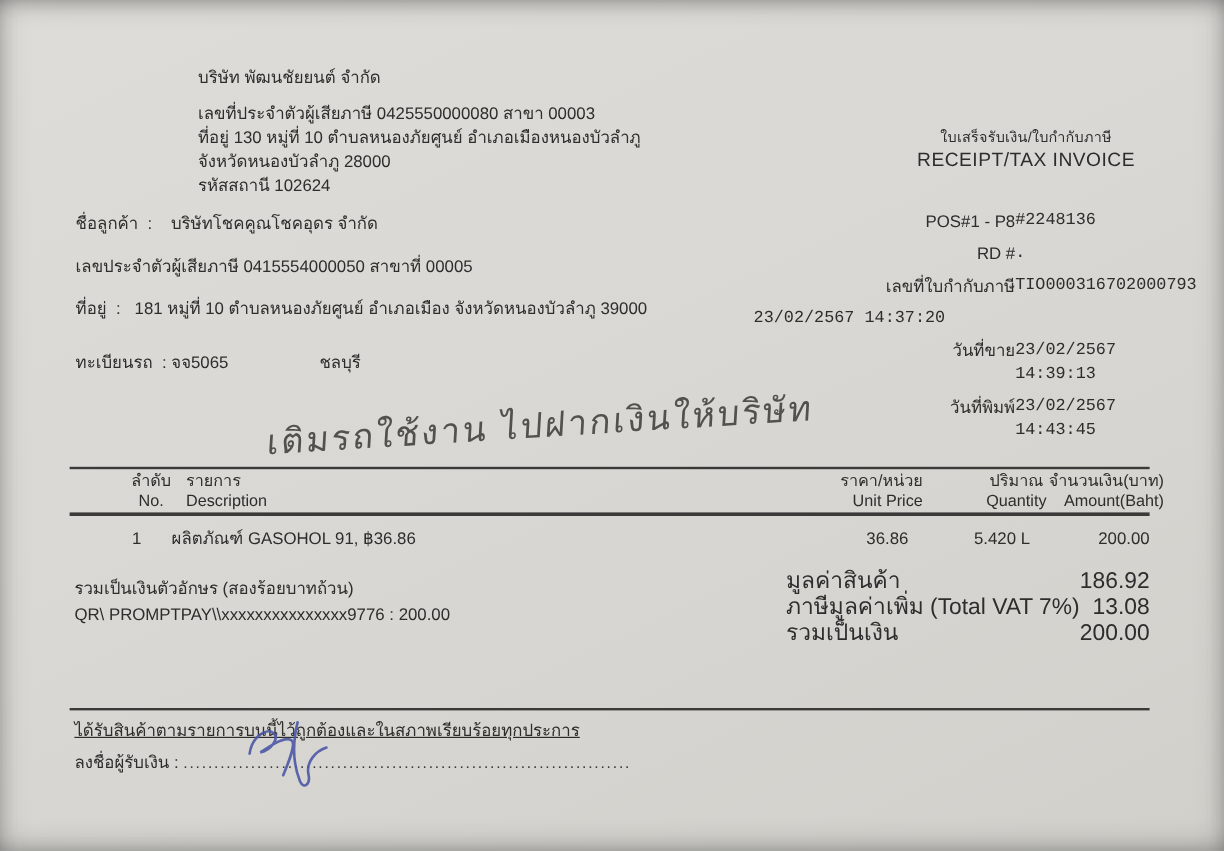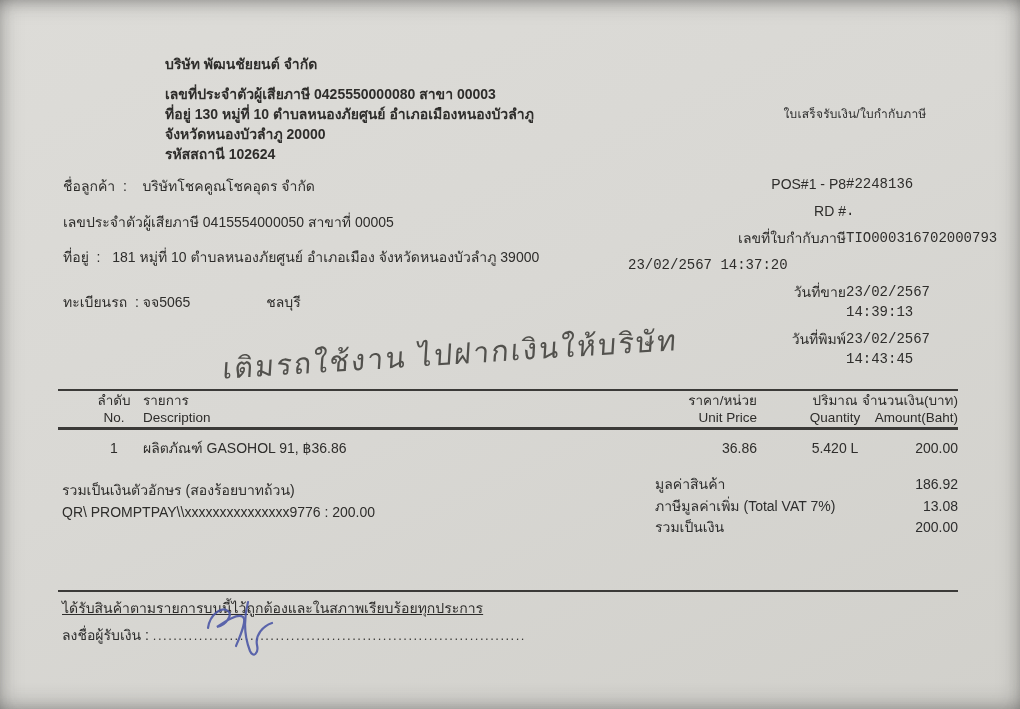--- a/index.html
+++ b/index.html
@@ -14,21 +14,21 @@
     box-shadow:inset 0 10px 22px -12px rgba(40,40,40,.55),
                inset 0 -12px 26px -14px rgba(40,40,40,.45),
                inset 14px 0 30px -22px rgba(40,40,40,.35),
                inset -14px 0 30px -22px rgba(40,40,40,.35);
     color:#2d2d2d;
   }
   .abs{position:absolute;}
   .pre{white-space:pre;}
   .txt{font-size:14px;line-height:20px;color:#2e2d2b;}
   
-  .vendor{left:165px;top:54px;width:470px;font-weight:bold;}
+  .vendor{left:165px;top:54px;width:470px;}
   .vendor .v-name{margin-bottom:10px;}
   
   .title-block{left:700px;top:104px;width:310px;text-align:center;}
   .title-th{font-size:12px;letter-spacing:.2px;}
   .title-en{font-size:16px;margin-top:2px;letter-spacing:.4px;}
   
   .cust-line{left:63px;width:620px;}
   
   .pos-block{left:628px;top:174px;width:360px;}
   .pos-row{display:grid;grid-template-columns:218px 1fr;column-gap:0;margin-bottom:7px;}
@@ -40,57 +40,58 @@
     font-size:29px;color:#474642;opacity:.92;
     transform:rotate(-3.6deg) skewX(-7deg);
     letter-spacing:2px;white-space:nowrap;
   }
   
   .rule{left:58px;width:900px;background:#3b3a38;}
   .rule-top{top:389px;height:2px;}
   .rule-mid{top:427px;height:3px;}
   .rule-foot{top:590px;height:2px;}
   
-  .th-band{top:392px;height:36px;left:0;width:820px;}
+  .th-band{top:392px;height:36px;left:12px;width:820px;}
   .col{position:absolute;font-size:13.5px;line-height:17px;color:#2e2d2b;}
   .col-no{left:85px;width:58px;text-align:center;}
   .col-desc{left:143px;width:300px;text-align:left;}
   .col-unit{left:600px;width:157px;text-align:right;}
   .col-qty{left:778px;width:114px;text-align:center;}
   .col-amt{left:845px;width:113px;text-align:right;}
   .row-band{top:440px;height:20px;left:0;width:1020px;}
   .row-band .col{font-size:14px;}
   
   .words-block{left:62px;top:480px;width:560px;}
   .words-block div{margin-bottom:2px;}
   .sum-block{left:655px;top:475px;width:303px;}
-  .sum-row{display:grid;grid-template-columns:1fr auto;margin-bottom:2px;font-size:14px;line-height:19.5px;}
+  .sum-row{display:grid;grid-template-columns:1fr auto;margin-bottom:2px;font-size:19px;line-height:19.5px;}
   .sum-label{text-align:left;}
   .sum-value{text-align:right;}
   
   .foot-received{left:62px;top:598px;width:700px;text-decoration:underline;}
   .foot-sign{left:62px;top:624px;width:700px;font-size:14px;}
   .foot-sign .dots{font-size:13px;letter-spacing:1.5px;color:#3a3936;}
   .sig-svg{left:200px;top:596px;}
 </style>
 </head>
 <body>
 
 <div class="paper">
 
   <div class="abs vendor txt">
     <div class="v-name">บริษัท พัฒนชัยยนต์ จำกัด</div>
     <div>เลขที่ประจำตัวผู้เสียภาษี 0425550000080 สาขา 00003</div>
     <div>ที่อยู่ 130 หมู่ที่ 10 ตำบลหนองภัยศูนย์ อำเภอเมืองหนองบัวลำภู</div>
-    <div>จังหวัดหนองบัวลำภู 20000</div>
+    <div>จังหวัดหนองบัวลำภู 28000</div>
     <div>รหัสสถานี 102624</div>
   </div>
 
   <div class="abs title-block">
     <div class="title-th">ใบเสร็จรับเงิน/ใบกำกับภาษี</div>
+    <div class="title-en">RECEIPT/TAX INVOICE</div>
   </div>
 
   <div class="abs cust-line txt pre" style="top:176px;">ชื่อลูกค้า  :    บริษัทโชคคูณโชคอุดร จำกัด</div>
   <div class="abs cust-line txt pre" style="top:212px;">เลขประจำตัวผู้เสียภาษี 0415554000050 สาขาที่ 00005</div>
   <div class="abs cust-line txt pre" style="top:247px;">ที่อยู่  :   181 หมู่ที่ 10 ตำบลหนองภัยศูนย์ อำเภอเมือง จังหวัดหนองบัวลำภู 39000</div>
   <div class="abs cust-line txt" style="top:292px;">
     <span class="pre">ทะเบียนรถ  : จจ5065</span>
     <span style="margin-left:72px;">ชลบุรี</span>
   </div>
 

